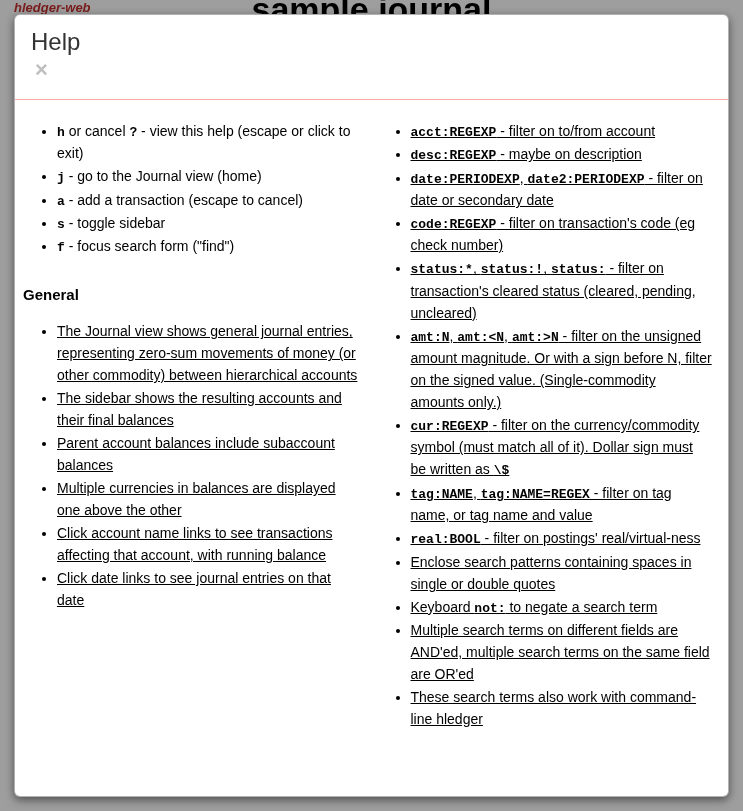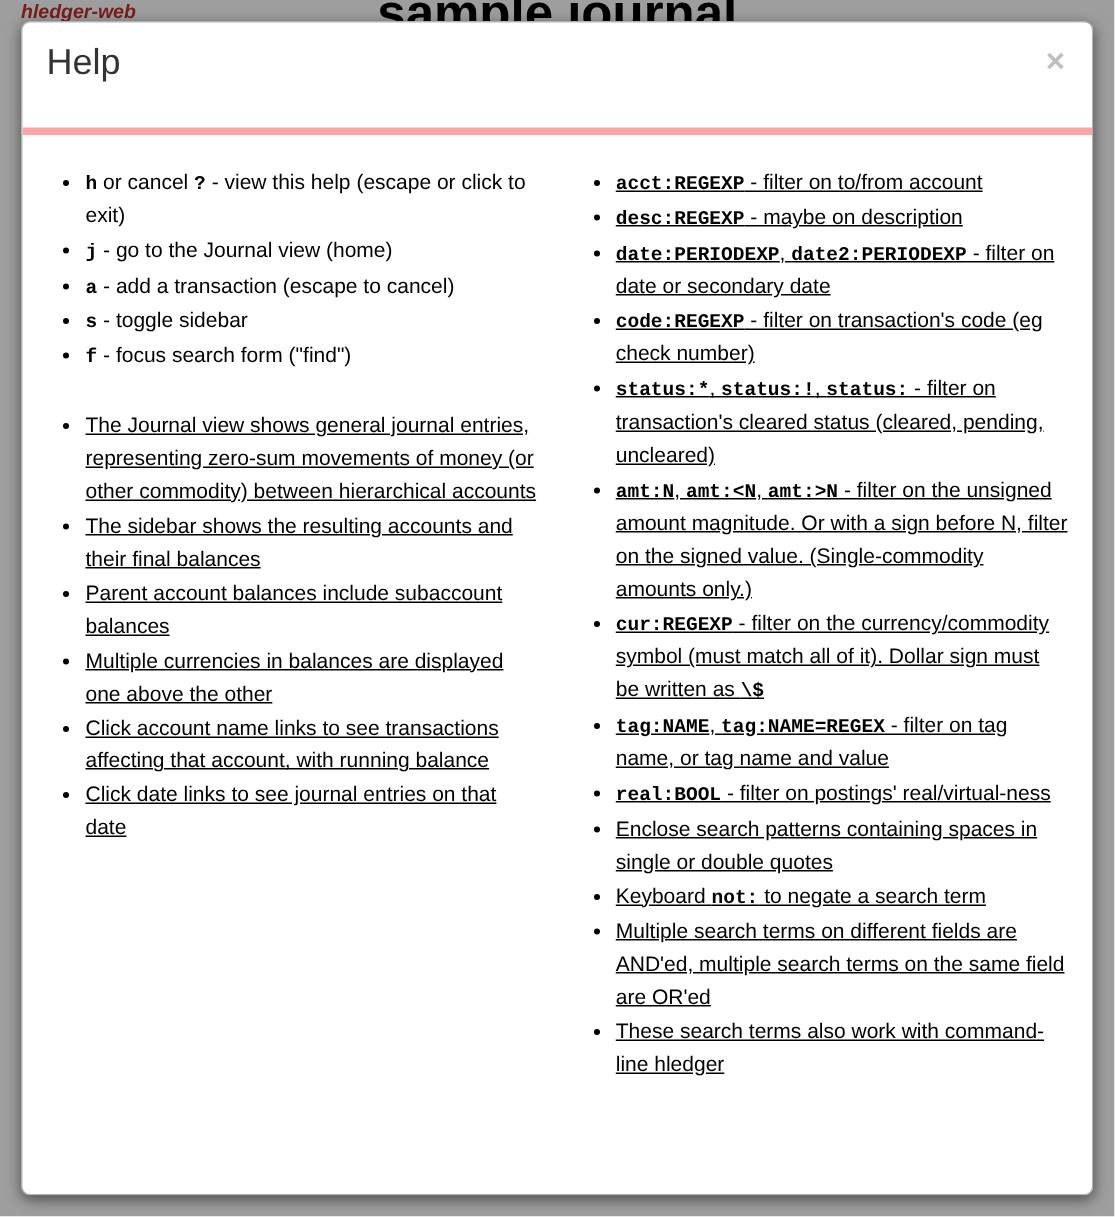--- a/index.html
+++ b/index.html
@@ -59,22 +59,23 @@
     background: #ffffff;
     border: 1px solid rgba(0, 0, 0, 0.3);
     border-radius: 6px;
     box-shadow: 0 3px 9px rgba(0, 0, 0, 0.5);
     overflow: hidden;
   }
   .modal-header {
     display: flex;
     align-items: flex-start;
     justify-content: space-between;
-    padding: 13px 14px 28px 16px;
-    border-bottom: 5px solid #fca5a5;
+    padding: 13px 14px 18px 16px;
+    border-bottom: 1px solid #fca5a5;
+    flex-direction: column;
   }
   .modal-title {
     margin: 0;
     font-size: 24px;
     font-weight: 400;
     line-height: 1.2;
     color: #333333;
   }
   .close-btn {
     background: none;
@@ -136,20 +137,21 @@
   </div>
   <div class="modal-body">
     <div class="col col-left" id="col-left">
         <ul class="help-list">
           <li><code>h</code><span> or cancel </span><code>?</code><span> - view this help (escape or click to exit)</span></li>
           <li><code>j</code><span> - go to the Journal view (home)</span></li>
           <li><code>a</code><span> - add a transaction (escape to cancel)</span></li>
           <li><code>s</code><span> - toggle sidebar</span></li>
           <li><code>f</code><span> - focus search form ("find")</span></li>
         </ul>
+        <h3 class="section-heading">General</h3>
         <ul class="help-list">
           <li><span>The Journal view shows general journal entries, representing zero-sum movements of money (or other commodity) between hierarchical accounts</span></li>
           <li><span>The sidebar shows the resulting accounts and their final balances</span></li>
           <li><span>Parent account balances include subaccount balances</span></li>
           <li><span>Multiple currencies in balances are displayed one above the other</span></li>
           <li><span>Click account name links to see transactions affecting that account, with running balance</span></li>
           <li><span>Click date links to see journal entries on that date</span></li>
         </ul>
       </div>
     <div class="col col-right" id="col-right">

